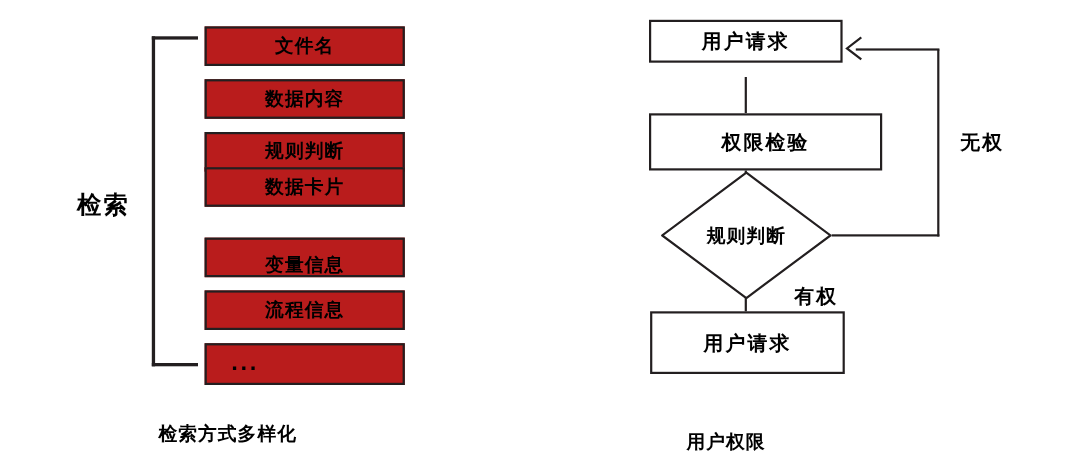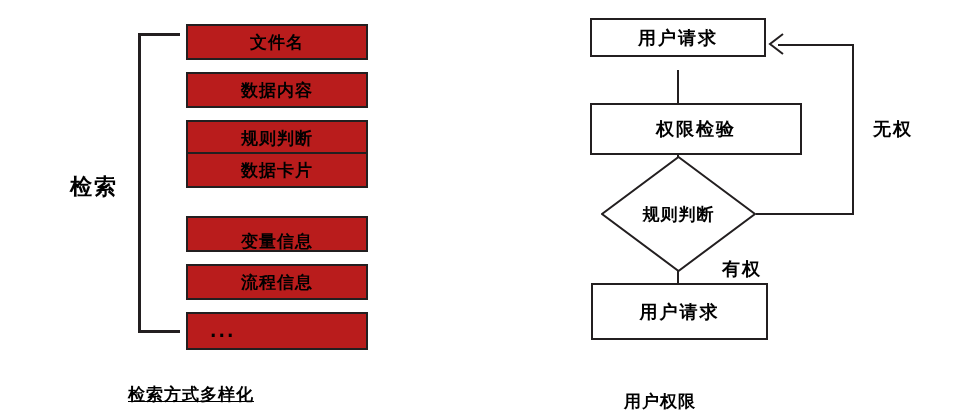--- a/index.html
+++ b/index.html
@@ -87,21 +87,21 @@
   }
 
   
   .caption {
     position: absolute;
     font-size: 17px;
     font-weight: bold;
     letter-spacing: 1px;
     white-space: nowrap;
   }
-  .caption.left-caption  { left: 128px; top: 383px; text-decoration: underline; }
+  .caption.left-caption  { left: 144px; top: 383px; }
   .caption.right-caption { left: 624px; top: 390px; }
 
   
   .proc-box {
     position: absolute;
     box-sizing: border-box;
     border: 2px solid #231f20;
     background: #ffffff;
     display: flex;
     align-items: center;

